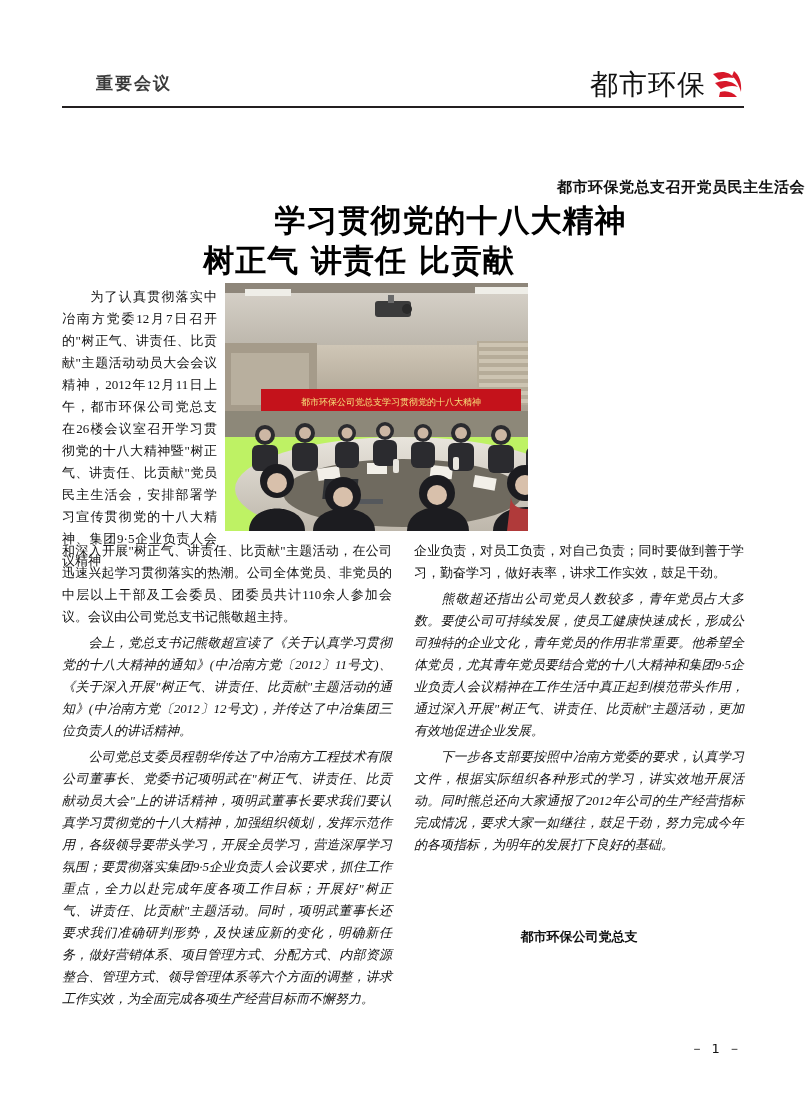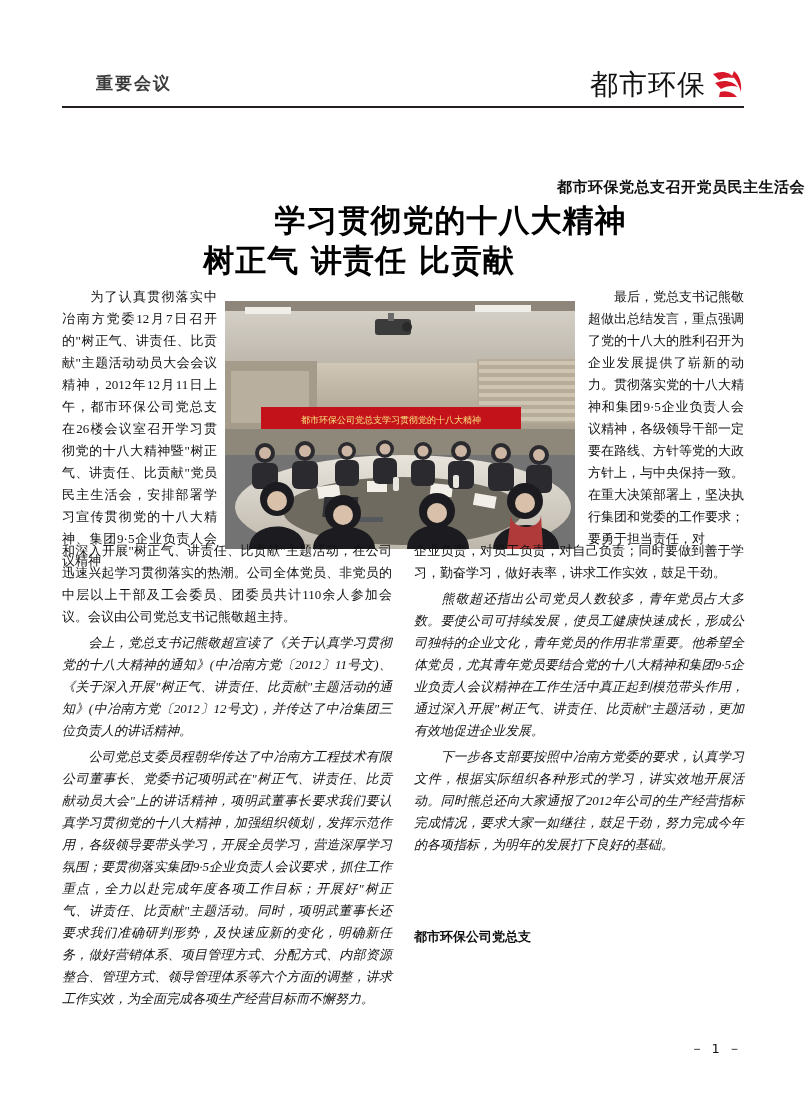--- a/index.html
+++ b/index.html
@@ -142,36 +142,36 @@
   #col-right-body {
     left: 414px;
     top: 540px;
     width: 330px;
   }
   .signature {
     position: absolute;
     left: 414px;
     top: 928px;
     width: 330px;
-    text-align: left;
+    text-align: center;
     font-family: "DejaVu Sans", sans-serif;
     font-weight: bold;
     font-size: 13px;
     color: #111;
   }
 
   
   .photo {
     position: absolute;
     left: 225px;
-    top: 301px;
-    width: 350px;
+    top: 283px;
+    width: 303px;
     height: 248px;
     overflow: hidden;
-    background: #737373;
+    background: #bef264;
   }
   .photo svg { display:block; }
 
   
   .page-number {
     position: absolute;
     right: 62px;
     bottom: 42px;
     font-family: "DejaVu Sans", sans-serif;
     font-size: 13px;
@@ -325,23 +325,20 @@
         <rect x="168" y="176" width="6" height="14" rx="2"></rect>
         <rect x="228" y="174" width="6" height="13" rx="2"></rect>
       </g>
     </svg>
   </div>
 
   <div class="col" id="col-left-top">
     <p>　　为了认真贯彻落实中冶南方党委12月7日召开的"树正气、讲责任、比贡献"主题活动动员大会会议精神，2012年12月11日上午，都市环保公司党总支在26楼会议室召开学习贯彻党的十八大精神暨"树正气、讲责任、比贡献"党员民主生活会，安排部署学习宣传贯彻党的十八大精神、集团9·5企业负责人会议精神</p>
   </div>
 
-  <div class="col" id="col-right-top">
-    <p>　　最后，党总支书记熊敬超做出总结发言，重点强调了党的十八大的胜利召开为企业发展提供了崭新的动力。贯彻落实党的十八大精神和集团9·5企业负责人会议精神，各级领导干部一定要在路线、方针等党的大政方针上，与中央保持一致。在重大决策部署上，坚决执行集团和党委的工作要求；要勇于担当责任，对</p>
-  </div>
 
   <div class="col" id="col-left-body">
     <p>和深入开展"树正气、讲责任、比贡献"主题活动，在公司迅速兴起学习贯彻落实的热潮。公司全体党员、非党员的中层以上干部及工会委员、团委员共计110余人参加会议。会议由公司党总支书记熊敬超主持。</p>
     <p>　　会上，党总支书记熊敬超宣读了《关于认真学习贯彻党的十八大精神的通知》(中冶南方党〔2012〕11号文)、《关于深入开展"树正气、讲责任、比贡献"主题活动的通知》(中冶南方党〔2012〕12号文)，并传达了中冶集团三位负责人的讲话精神。</p>
     <p>　　公司党总支委员程朝华传达了中冶南方工程技术有限公司董事长、党委书记项明武在"树正气、讲责任、比贡献动员大会"上的讲话精神，项明武董事长要求我们要认真学习贯彻党的十八大精神，加强组织领划，发挥示范作用，各级领导要带头学习，开展全员学习，营造深厚学习氛围；要贯彻落实集团9·5企业负责人会议要求，抓住工作重点，全力以赴完成年度各项工作目标；开展好"树正气、讲责任、比贡献"主题活动。同时，项明武董事长还要求我们准确研判形势，及快速应新的变化，明确新任务，做好营销体系、项目管理方式、分配方式、内部资源整合、管理方式、领导管理体系等六个方面的调整，讲求工作实效，为全面完成各项生产经营目标而不懈努力。</p>
   </div>
 
   <div class="col" id="col-right-body">
     <p>企业负责，对员工负责，对自己负责；同时要做到善于学习，勤奋学习，做好表率，讲求工作实效，鼓足干劲。</p>
     <p>　　熊敬超还指出公司党员人数较多，青年党员占大多数。要使公司可持续发展，使员工健康快速成长，形成公司独特的企业文化，青年党员的作用非常重要。他希望全体党员，尤其青年党员要结合党的十八大精神和集团9·5企业负责人会议精神在工作生活中真正起到模范带头作用，通过深入开展"树正气、讲责任、比贡献"主题活动，更加有效地促进企业发展。</p>

